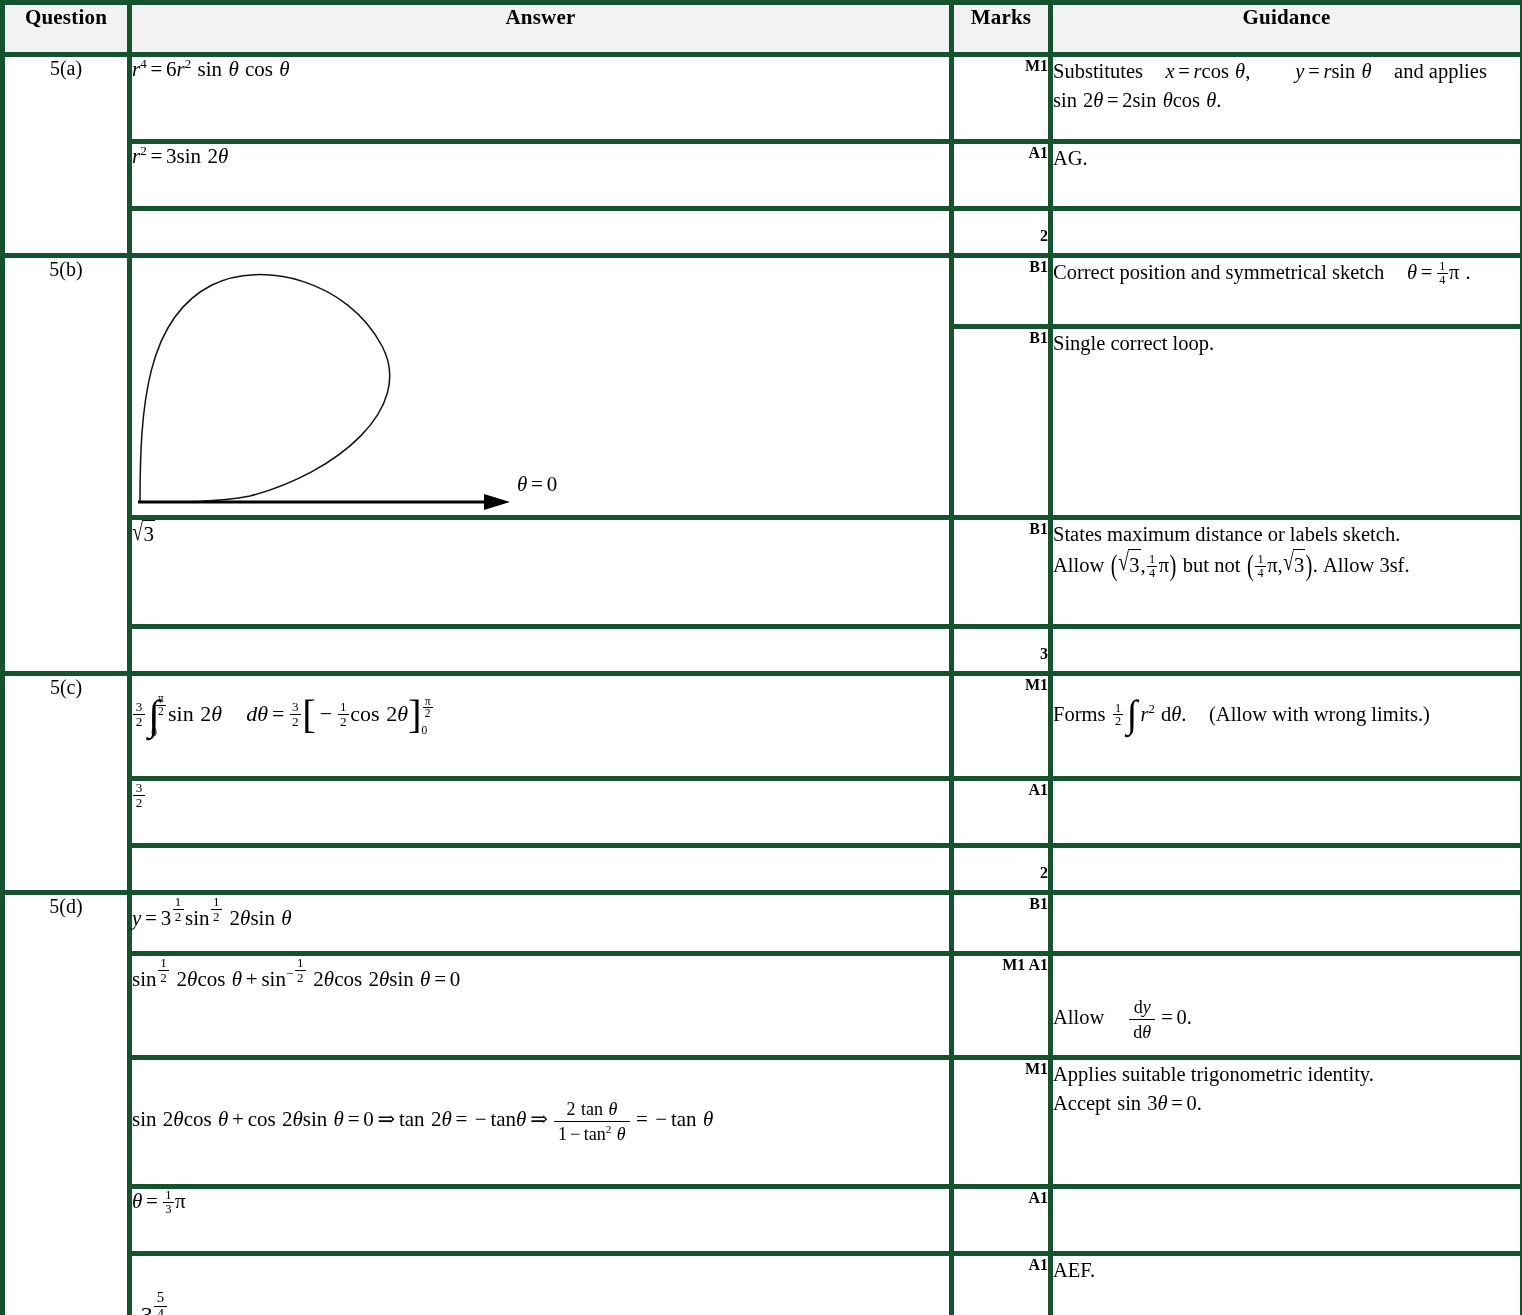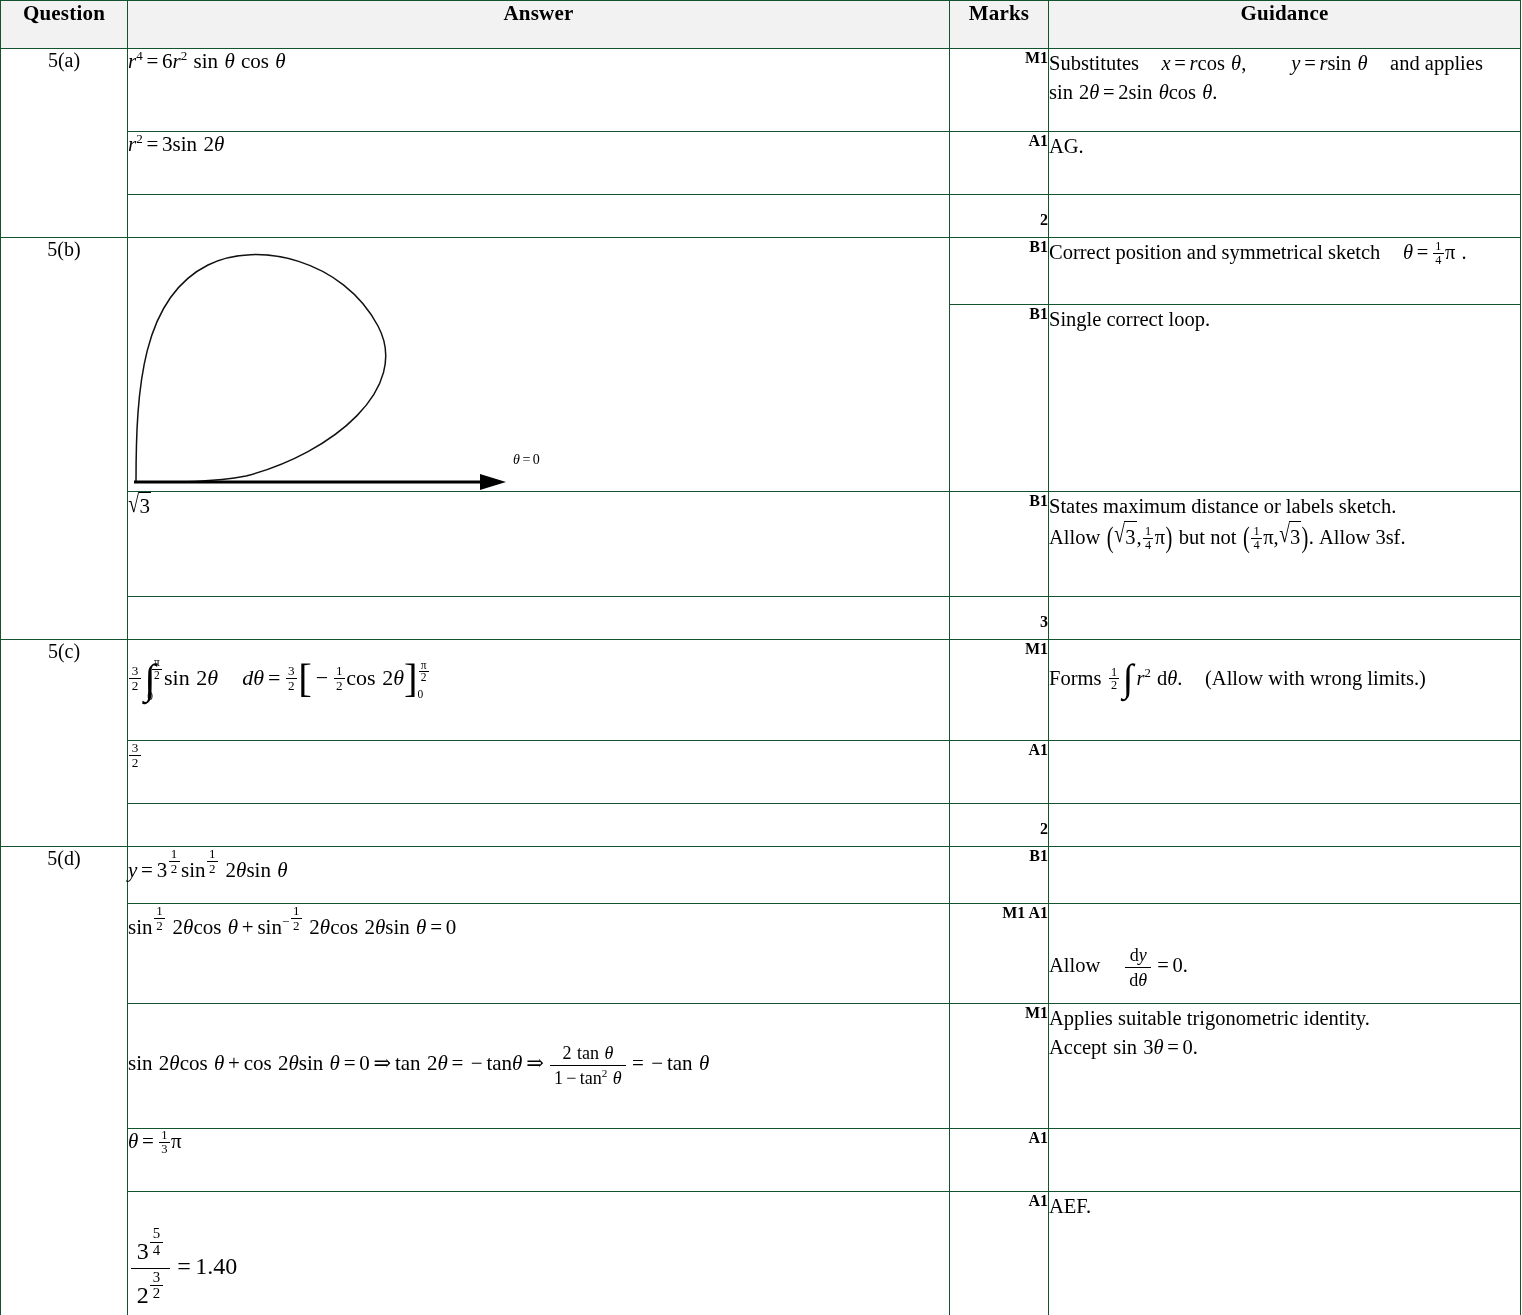--- a/index.html
+++ b/index.html
@@ -14,21 +14,21 @@
     -webkit-font-smoothing: antialiased;
   }
 
   table.ms {
     border-collapse: collapse;
     width: 1520px;
     table-layout: fixed;
     border: 1px solid #000;
   }
   table.ms td, table.ms th {
-    border: 1px solid #14532d;
+    border: 5px solid #14532d;
     vertical-align: top;
     padding: 0;
   }
 
   
   col.c-question { width: 127px; }
   col.c-answer   { width: 822px; }
   col.c-marks    { width: 99px; }
   col.c-guidance { width: 472px; }
 
@@ -195,21 +195,21 @@
   .sketch-wrap {
     position: relative;
     width: 100%;
     height: 252px;
   }
   .sketch-wrap svg { display: block; }
   .theta-label {
     position: absolute;
     left: 385px;
     top: 214px;
-    font-size: 14px;
+    font-size: 21px;
   }
 </style>
 </head>
 <body>
 
 <table class="ms">
   <colgroup>
     <col class="c-question">
     <col class="c-answer">
     <col class="c-marks">

